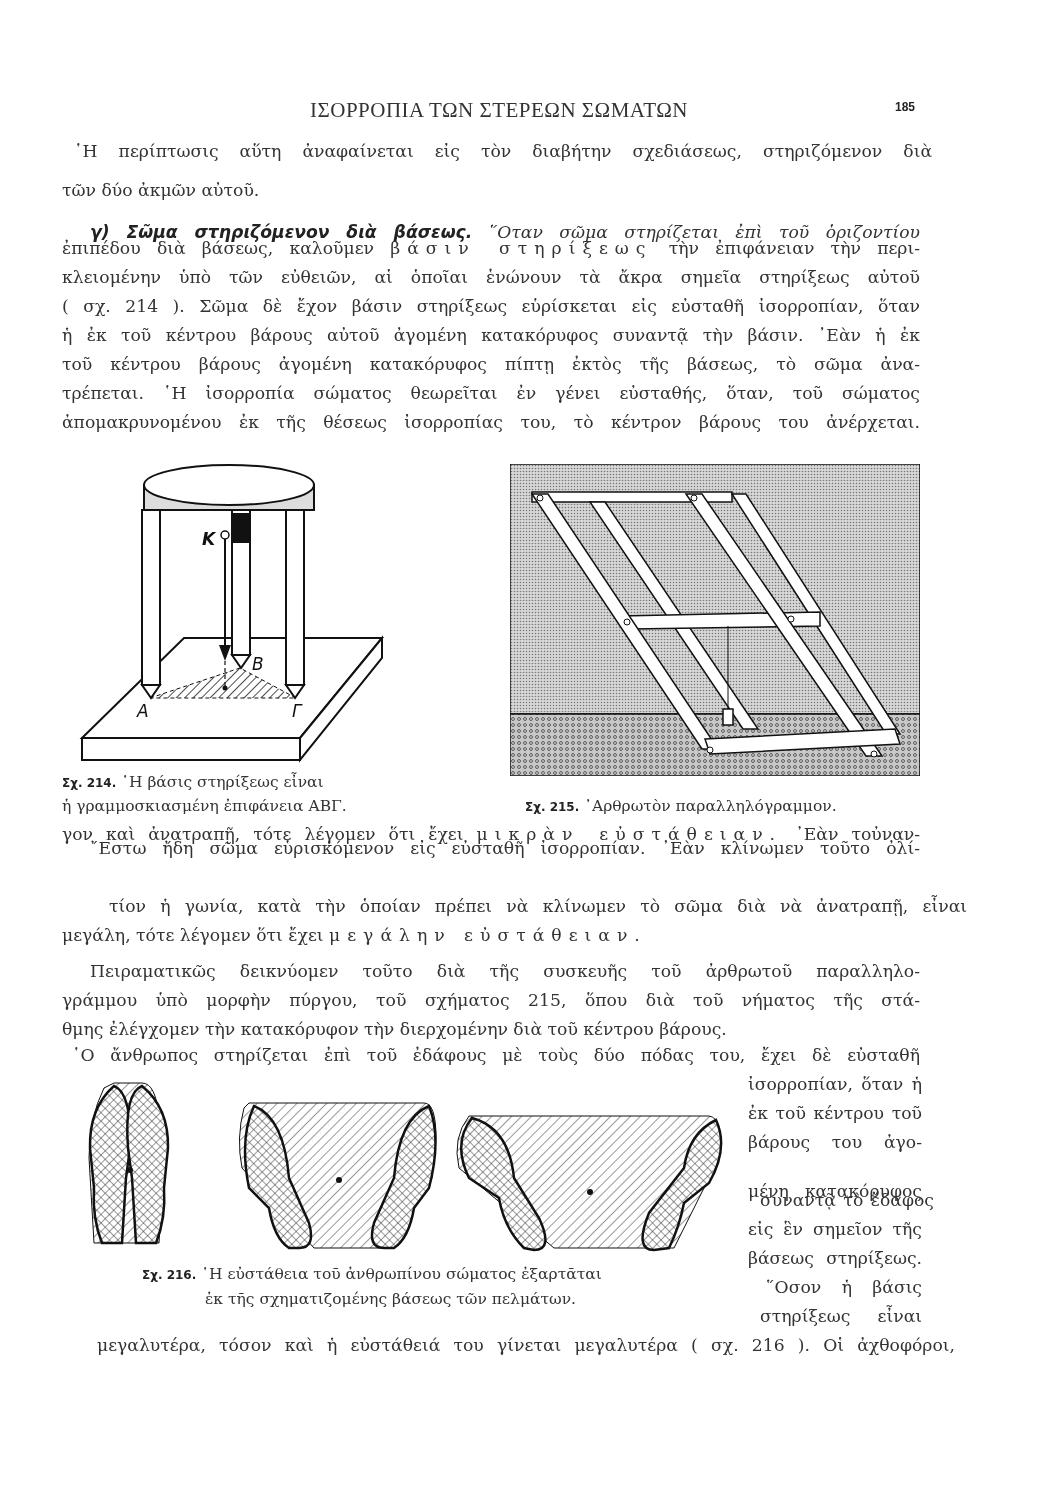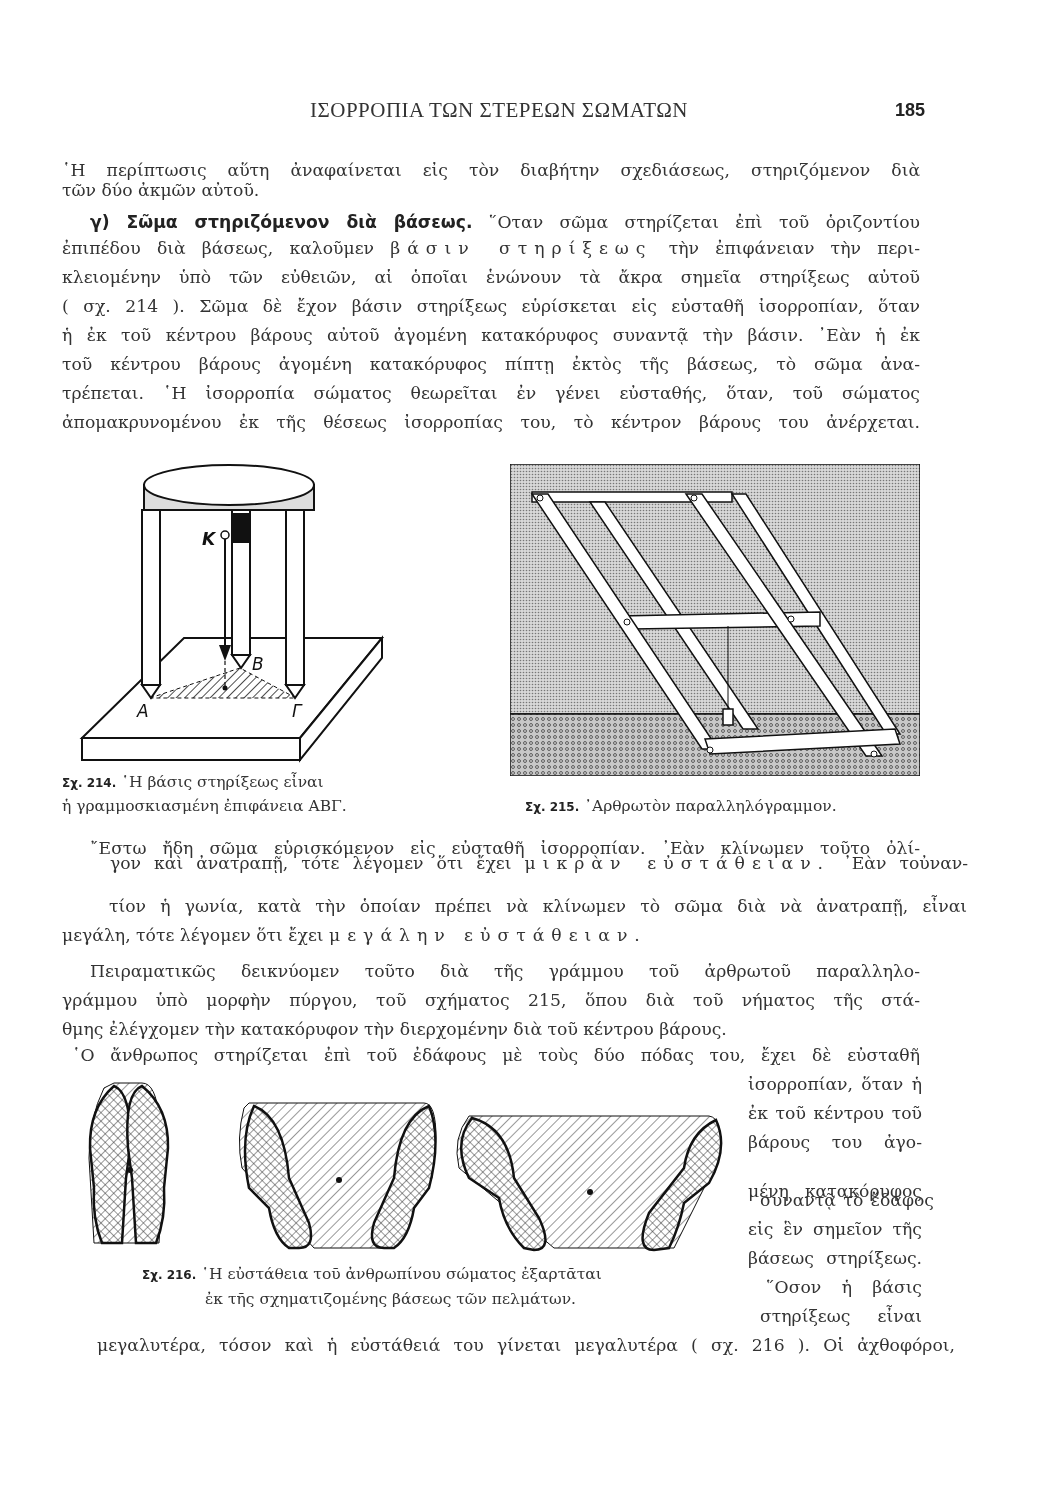--- a/index.html
+++ b/index.html
@@ -1,44 +1,44 @@
 <!DOCTYPE html>
 <html><head>
 <meta charset="utf-8">
 <style>
   html,body{margin:0;padding:0;background:#fff;}
   body{width:1059px;height:1500px;position:relative;overflow:hidden;font-family:"DejaVu Serif",serif;color:#2a2a2a;}
   .abs{position:absolute;}
   .header{top:98px;left:0;width:1059px;height:24px;}
   .running-title{position:absolute;left:310px;top:0;font-family:"Liberation Serif",serif;font-size:21px;letter-spacing:0.5px;color:#333;}
-  .page-num{position:absolute;left:895px;top:2px;font-family:"Liberation Sans",sans-serif;font-weight:bold;font-size:18px;color:#222;}
+  .page-num{position:absolute;left:895px;top:2px;font-family:"Liberation Sans",sans-serif;font-weight:bold;font-size:12px;color:#222;}
   .txt{font-family:"DejaVu Serif",serif;font-size:17.2px;line-height:29.5px;color:#333;text-align:justify;text-align-last:justify;}
   .line{position:absolute;left:62px;width:858px;white-space:nowrap;text-align:justify;text-align-last:justify;}
   .bold-sans{font-family:"DejaVu Sans",sans-serif;font-weight:bold;color:#222;}
   .spaced{letter-spacing:7px;}
   .cap{font-family:"DejaVu Serif",serif;font-size:15.5px;color:#333;white-space:nowrap;}
   .cap b{font-family:"DejaVu Sans",sans-serif;font-weight:bold;color:#222;font-size:12px;}
   .side{position:absolute;left:748px;width:174px;white-space:nowrap;text-align:justify;text-align-last:justify;}
   svg{position:absolute;}
 </style>
 </head>
 <body>
 
 <div class="abs header">
   <span class="running-title">ΙΣΟΡΡΟΠΙΑ ΤΩΝ ΣΤΕΡΕΩΝ ΣΩΜΑΤΩΝ</span>
   <span class="page-num">185</span>
 </div>
 
 <div class="txt">
-  <div class="line" style="top:156px;">῾Η περίπτωσις αὕτη ἀναφαίνεται εἰς τὸν διαβήτην σχεδιάσεως, στηριζόμενον διὰ</div>
+  <div class="line" style="top:137px;margin-left:12px;">῾Η περίπτωσις αὕτη ἀναφαίνεται εἰς τὸν διαβήτην σχεδιάσεως, στηριζόμενον διὰ</div>
   <div class="line" style="top:176px;text-align-last:left;width:auto;">τῶν δύο ἀκμῶν αὐτοῦ.</div>
 </div>
 
 <div class="txt">
-  <div class="line" style="top:208px;left:90px;width:830px;">
+  <div class="line" style="top:218px;left:90px;width:830px;font-style:italic;">
     <span class="bold-sans">γ) Σῶμα στηριζόμενον διὰ βάσεως.</span>
     <span>῞Οταν σῶμα στηρίζεται ἐπὶ τοῦ ὁριζοντίου</span>
   </div>
   <div class="line" style="top:234px;">
     <span>ἐπιπέδου διὰ βάσεως, καλοῦμεν</span>
     <span class="spaced">βάσιν στηρίξεως</span>
     <span>τὴν ἐπιφάνειαν τὴν περι-</span>
   </div>
   <div class="line" style="top:263px;">κλειομένην ὑπὸ τῶν εὐθειῶν, αἱ ὁποῖαι ἑνώνουν τὰ ἄκρα σημεῖα στηρίξεως αὐτοῦ</div>
   <div class="line" style="top:292px;">( σχ. 214 ). Σῶμα δὲ ἔχον βάσιν στηρίξεως εὑρίσκεται εἰς εὐσταθῆ ἰσορροπίαν, ὅταν</div>
@@ -125,34 +125,34 @@
   <span>῾Η βάσις στηρίξεως εἶναι</span>
 </div>
 <div class="abs cap" style="left:62px;top:797px;">ἡ γραμμοσκιασμένη ἐπιφάνεια ΑΒΓ.</div>
 <div class="abs cap" style="left:525px;top:797px;">
   <b>Σχ. 215.</b>
   <span>᾿Αρθρωτὸν παραλληλόγραμμον.</span>
 </div>
 
 <div class="txt">
   <div class="line" style="top:834px;left:90px;width:830px;">῎Εστω ἤδη σῶμα εὑρισκόμενον εἰς εὐσταθῆ ἰσορροπίαν. ᾿Εὰν κλίνωμεν τοῦτο ὀλί-</div>
-  <div class="line" style="top:849px;margin-left:48px;">
+  <div class="line" style="top:820px;">
     <span>γον καὶ ἀνατραπῇ, τότε λέγομεν ὅτι ἔχει</span>
     <span class="spaced">μικρὰν εὐστάθειαν.</span>
     <span>᾿Εὰν τοὐναν-</span>
   </div>
   <div class="line" style="top:892px;margin-left:47px;">τίον ἡ γωνία, κατὰ τὴν ὁποίαν πρέπει νὰ κλίνωμεν τὸ σῶμα διὰ νὰ ἀνατραπῇ, εἶναι</div>
   <div class="line" style="top:921px;width:auto;text-align-last:left;">
     <span>μεγάλη, τότε λέγομεν ὅτι ἔχει</span>
     <span class="spaced">μεγάλην εὐστάθειαν.</span>
   </div>
 </div>
 
 <div class="txt">
-  <div class="line" style="top:957px;left:90px;width:830px;">Πειραματικῶς δεικνύομεν τοῦτο διὰ τῆς γράμμου τοῦ ἀρθρωτοῦ παραλληλο-</div>
+  <div class="line" style="top:957px;left:90px;width:830px;">Πειραματικῶς δεικνύομεν τοῦτο διὰ τῆς συσκευῆς τοῦ ἀρθρωτοῦ παραλληλο-</div>
   <div class="line" style="top:986px;">γράμμου ὑπὸ μορφὴν πύργου, τοῦ σχήματος 215, ὅπου διὰ τοῦ νήματος τῆς στά-</div>
   <div class="line" style="top:1015px;width:auto;text-align-last:left;">θμης ἐλέγχομεν τὴν κατακόρυφον τὴν διερχομένην διὰ τοῦ κέντρου βάρους.</div>
 </div>
 
 <div class="txt">
   <div class="line" style="top:1041px;left:72px;width:848px;">῾Ο ἄνθρωπος στηρίζεται ἐπὶ τοῦ ἐδάφους μὲ τοὺς δύο πόδας του, ἔχει δὲ εὐσταθῆ</div>
   <div class="side" style="top:1070px;">ἰσορροπίαν, ὅταν ἡ</div>
   <div class="side" style="top:1099px;">ἐκ τοῦ κέντρου τοῦ</div>
   <div class="side" style="top:1128px;">βάρους του ἀγο-</div>
   <div class="side" style="top:1157px;margin-top:20px;">μένη κατακόρυφος</div>

